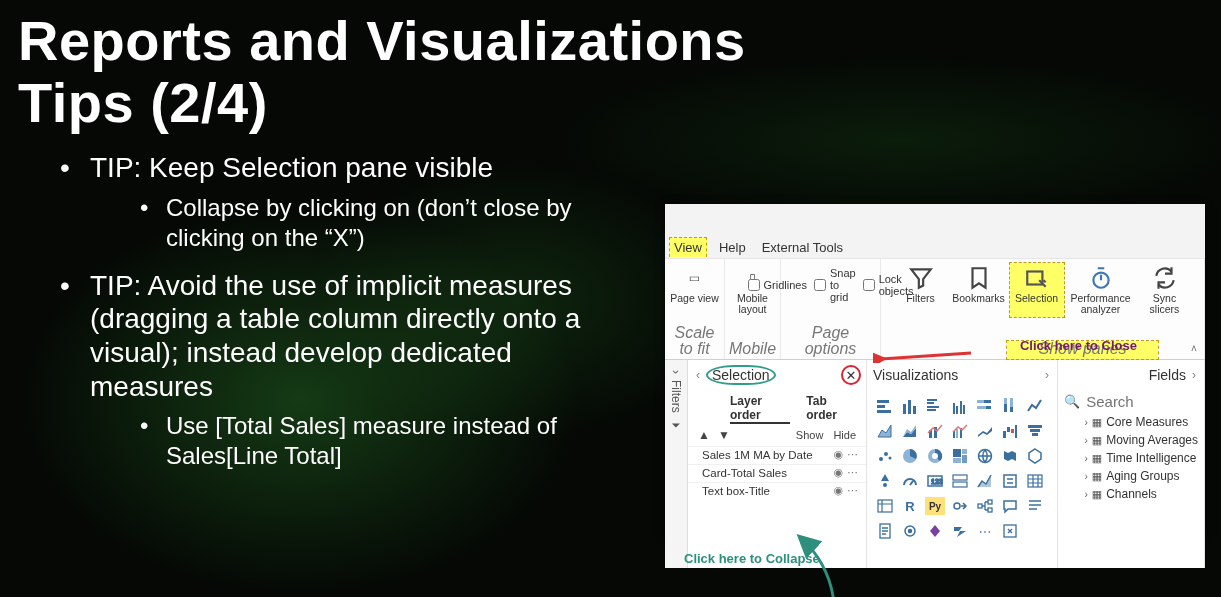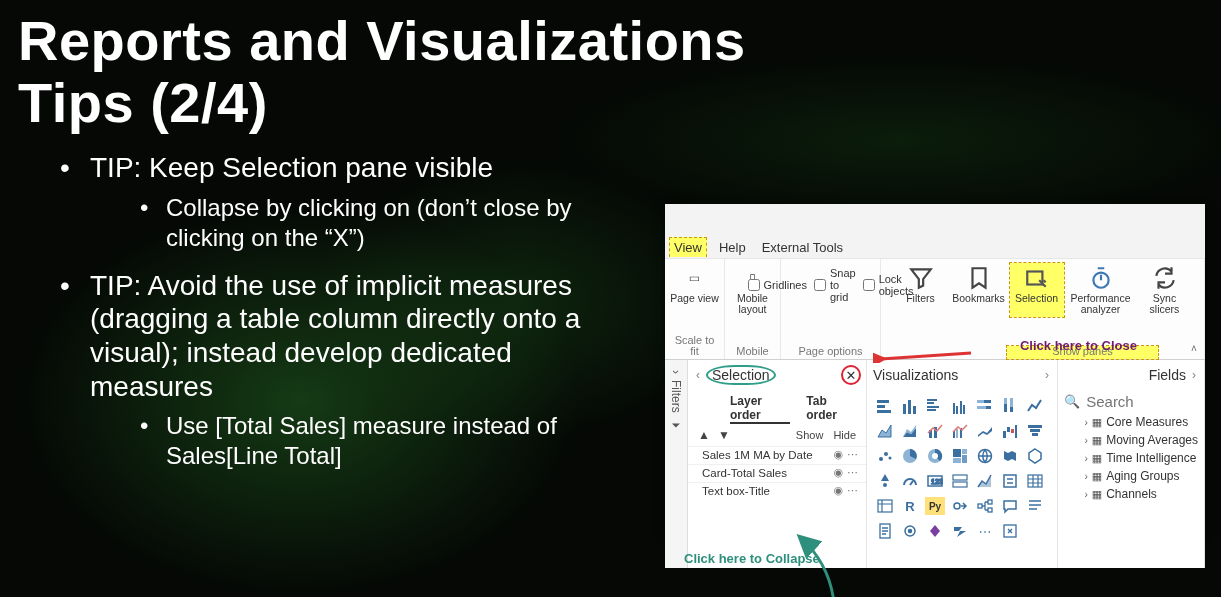--- a/index.html
+++ b/index.html
@@ -46,21 +46,21 @@
     font-weight:400;
     font-size:12px;
     box-shadow: 0 2px 8px rgba(0,0,0,0.5);
   }
   .tabstrip { height:22px; display:flex; align-items:center; background:#f3f3f3; padding-left:4px; gap:8px; border-bottom:1px solid #e6e6e6;margin-top:32px;}
   .tabstrip span { font-size:13px; padding:2px 4px 2px 4px; }
   .tabstrip .active { background:#ffff66; border:1px dashed #cc9900; border-bottom:none; }
 
   .ribbon { height:100px; background:#fdfdfd; border-bottom:1px solid #d0d0d0; display:flex; position:relative;}
   .rgroup { border-right:1px solid #e9e9e9; padding:4px 6px 0 6px; display:flex; flex-direction:column; align-items:center; justify-content:space-between; height:100%; box-sizing:border-box;}
-  .rgroup .glabel { font-size:11px; color:#777; text-align:center; line-height:1; padding-bottom:2px;}
+  .rgroup .glabel { font-size:16px; color:#777; text-align:center; line-height:1; padding-bottom:2px;font-style:italic;}
   .btns { display:flex; gap:4px; }
   .vbtn { display:flex; flex-direction:column; align-items:center; gap:2px; padding:2px 2px; width:50px;}
   .vbtn .ic { width:26px; height:26px; display:flex; align-items:center; justify-content:center; color:#444;}
   .vbtn .lbl { font-size:10.5px; line-height:1.05; text-align:center;}
   .checks { display:flex; flex-direction:row; gap:7px; font-size:11px; padding-top:4px;justify-content:center;}
   .checks label { display:flex; align-items:center; gap:4px;}
   .checks input { width:12px; height:12px; margin:0;}
   .hl { background:#ffff66; outline:1px dashed #cc9900; }
   .ribbon .scroll-up {
     position:absolute; right:2px; bottom:4px; width:12px; height:12px; font-size:10px; color:#666;

